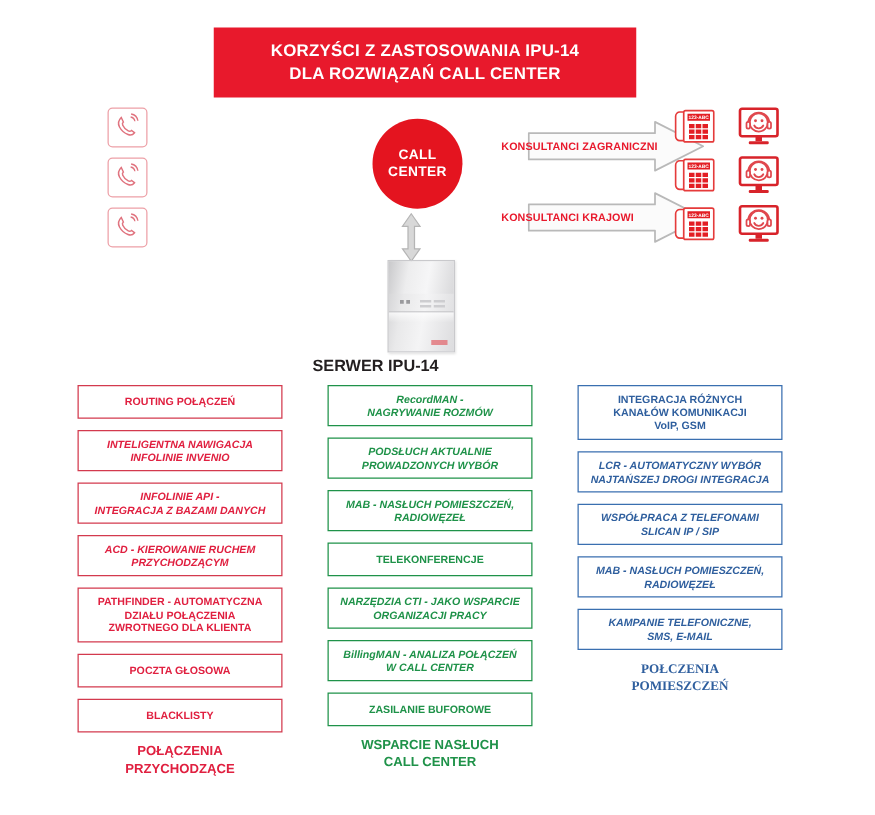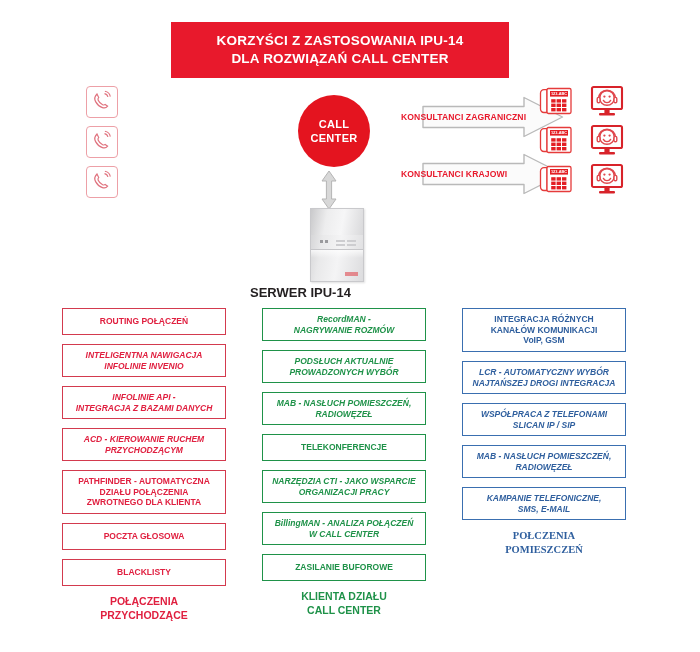--- a/index.html
+++ b/index.html
@@ -369,21 +369,21 @@
             <div>W CALL CENTER</div>
           </div>
         </div>
         <div class="chip h1">
           <div>
             <div>ZASILANIE BUFOROWE</div>
           </div>
         </div>
       </div>
     <div class="colfoot">
-      <div>KLIENTA DZIAŁU</div>
+      <div>WSPARCIE NASŁUCH</div>
       <div>CALL CENTER</div>
     </div>
   </div>
 
   <div class="col c3">
     <div class="chips">
         <div class="chip h3">
           <div>
             <div>INTEGRACJA RÓŻNYCH</div>
             <div>KANAŁÓW KOMUNIKACJI</div>

